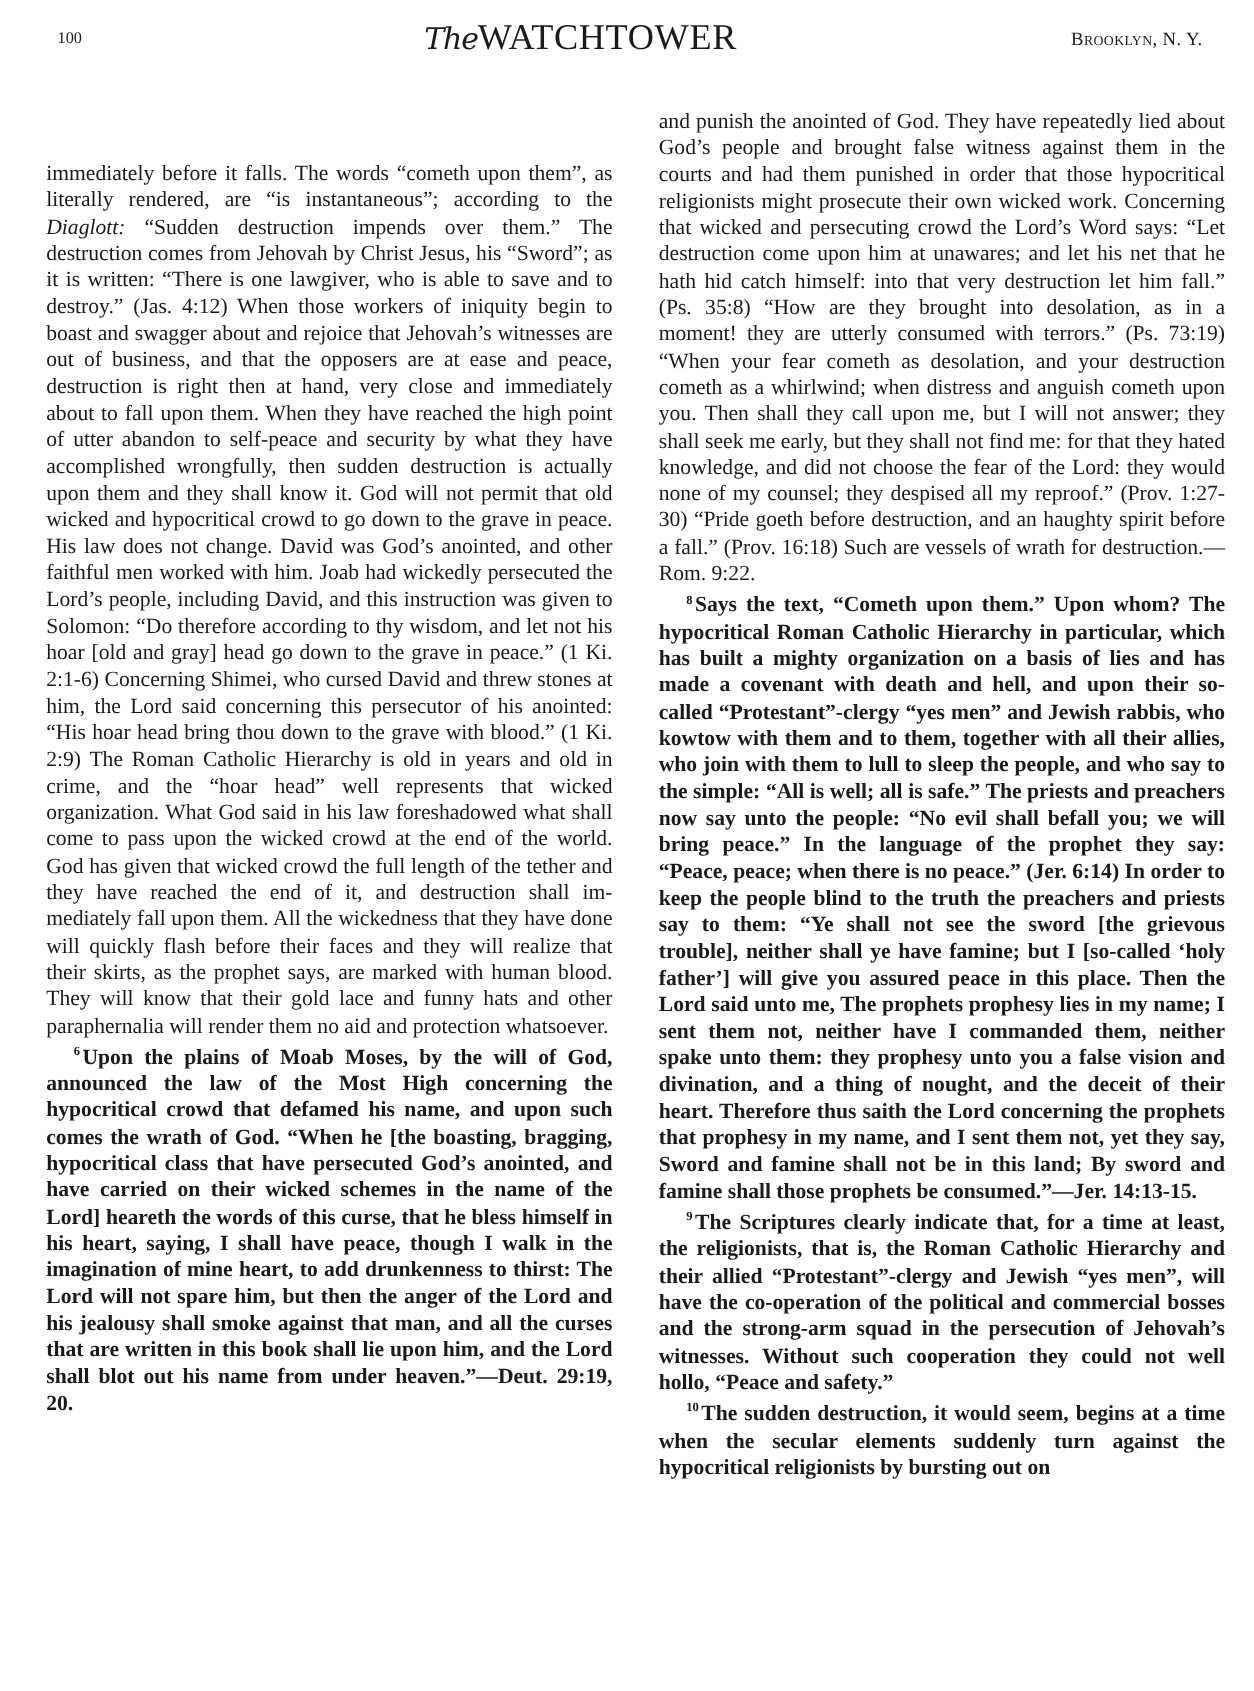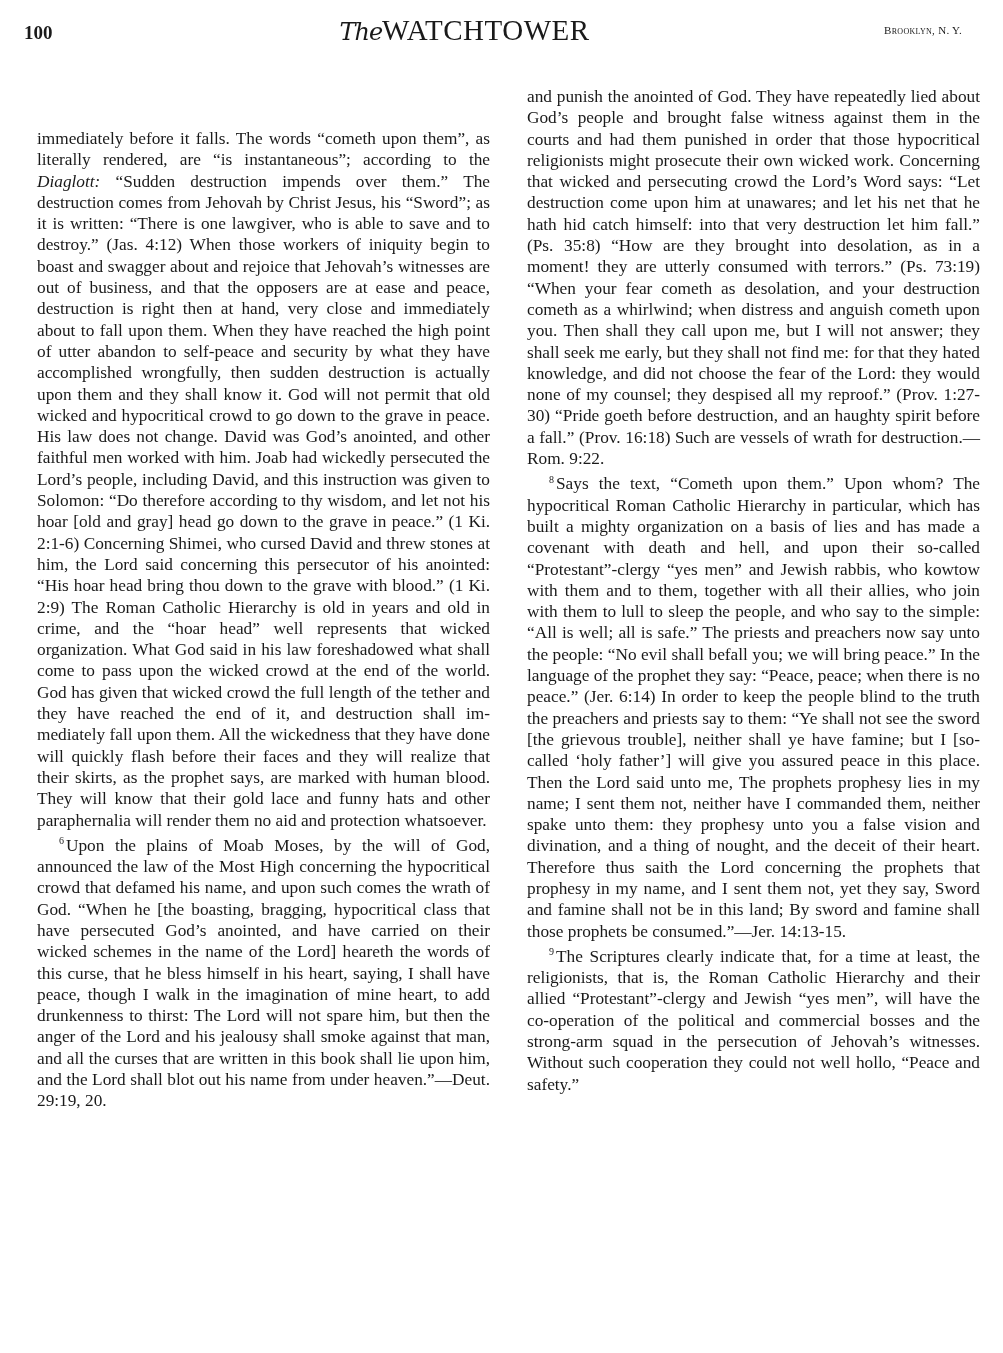--- a/index.html
+++ b/index.html
@@ -2,31 +2,31 @@
 <html><head>
 <meta charset="utf-8">
 <style>
   html, body { margin: 0; padding: 0; background: #ffffff; }
   body {
     width: 1003px; height: 1353px; overflow: hidden; position: relative;
     font-family: "Liberation Serif", "DejaVu Serif", serif;
     color: #1a1a1a;
   }
   .header { position: absolute; left: 0; top: 0; width: 1003px; height: 60px; }
-  .page-num { position: absolute; left: 24px; top: 22px; font-size: 19px; font-weight: bold; }
+  .page-num { position: absolute; left: 46px; top: 22px; font-size: 13px; font-weight: normal; }
   .masthead { position: absolute; left: 0; width: 929px; top: 14px; text-align: center;
     font-size: 29px; letter-spacing: 0.5px; }
   .masthead .the { font-family: "DejaVu Serif", serif; font-style: italic; font-size: 24px; letter-spacing: -1px; }
-  .location { position: absolute; right: 41px; top: 24px; font-size: 11px; font-variant: small-caps; letter-spacing: 0.3px; }
+  .location { position: absolute; right: 41px; top: 24px; font-size: 15px; font-variant: small-caps; letter-spacing: 0.3px; }
   .col { position: absolute; top: 86px; width: 453px;
     font-size: 17.3px; line-height: 21.3px; text-align: justify; hyphens: manual; }
   .col-left { left: 37px; margin-top: 42px; }
   .col-right { left: 511px; margin-left: 16px; }
   .col p { margin: 0; text-indent: 0; }
-  .col p + p { margin-top: 4px; }
+  .col p + p { margin-top: 4px; font-weight: bold; }
   .col p.indent { text-indent: 22px; }
   .pnum { font-size: 10px; vertical-align: super; line-height: 0; margin-right: 2px; }
   em { font-style: italic; }
 </style>
 </head>
 <body>
 
 <div class="header">
   <div class="page-num">100</div>
   <div class="masthead">
@@ -36,13 +36,14 @@
 </div>
 
 <div class="col col-left">
     <p><span>immediately before it falls. The words “cometh upon them”, as literally rendered, are “is instantaneous”; according to the </span><em>Diaglott:</em><span> “Sudden destruction im­pends over them.” The destruction comes from Jeho­vah by Christ Jesus, his “Sword”; as it is written: “There is one lawgiver, who is able to save and to destroy.” (Jas. 4:12) When those workers of iniquity begin to boast and swagger about and rejoice that Jehovah’s witnesses are out of business, and that the opposers are at ease and peace, destruction is right then at hand, very close and immediately about to fall upon them. When they have reached the high point of utter abandon to self-peace and security by what they have accomplished wrongfully, then sudden de­struction is actually upon them and they shall know it. God will not permit that old wicked and hypo­critical crowd to go down to the grave in peace. His law does not change. David was God’s anointed, and other faithful men worked with him. Joab had wick­edly persecuted the Lord’s people, including David, and this instruction was given to Solomon: “Do there­fore according to thy wisdom, and let not his hoar [old and gray] head go down to the grave in peace.” (1 Ki. 2:1-6) Concerning Shimei, who cursed David and threw stones at him, the Lord said concerning this persecutor of his anointed: “His hoar head bring thou down to the grave with blood.” (1 Ki. 2:9) The Roman Catholic Hierarchy is old in years and old in crime, and the “hoar head” well represents that wicked organization. What God said in his law fore­shadowed what shall come to pass upon the wicked crowd at the end of the world. God has given that wicked crowd the full length of the tether and they have reached the end of it, and destruction shall im­mediately fall upon them. All the wickedness that they have done will quickly flash before their faces and they will realize that their skirts, as the prophet says, are marked with human blood. They will know that their gold lace and funny hats and other paraphernalia will render them no aid and protection whatsoever.</span></p>
     <p class="indent"><span class="pnum">6</span><span>Upon the plains of Moab Moses, by the will of God, announced the law of the Most High concern­ing the hypocritical crowd that defamed his name, and upon such comes the wrath of God. “When he [the boasting, bragging, hypocritical class that have per­secuted God’s anointed, and have carried on their wicked schemes in the name of the Lord] heareth the words of this curse, that he bless himself in his heart, saying, I shall have peace, though I walk in the imag­ination of mine heart, to add drunkenness to thirst: The Lord will not spare him, but then the anger of the Lord and his jealousy shall smoke against that man, and all the curses that are written in this book shall lie upon him, and the Lord shall blot out his name from under heaven.”—Deut. 29:19, 20.</span></p>
   </div>
 <div class="col col-right">
     <p><span>and punish the anointed of God. They have repeatedly lied about God’s people and brought false witness against them in the courts and had them punished in order that those hypocritical religionists might prose­cute their own wicked work. Concerning that wicked and persecuting crowd the Lord’s Word says: “Let destruction come upon him at unawares; and let his net that he hath hid catch himself: into that very de­struction let him fall.” (Ps. 35:8) “How are they brought into desolation, as in a moment! they are utterly consumed with terrors.” (Ps. 73:19) “When your fear cometh as desolation, and your destruction cometh as a whirlwind; when distress and anguish cometh upon you. Then shall they call upon me, but I will not answer; they shall seek me early, but they shall not find me: for that they hated knowledge, and did not choose the fear of the Lord: they would none of my counsel; they despised all my reproof.” (Prov. 1:27-30) “Pride goeth before destruction, and an haughty spirit before a fall.” (Prov. 16:18) Such are vessels of wrath for destruction.—Rom. 9:22.</span></p>
     <p class="indent"><span class="pnum">8</span><span>Says the text, “Cometh upon them.” Upon whom? The hypocritical Roman Catholic Hierarchy in par­ticular, which has built a mighty organization on a basis of lies and has made a covenant with death and hell, and upon their so-called “Protestant”-clergy “yes men” and Jewish rabbis, who kowtow with them and to them, together with all their allies, who join with them to lull to sleep the people, and who say to the simple: “All is well; all is safe.” The priests and preachers now say unto the people: “No evil shall be­fall you; we will bring peace.” In the language of the prophet they say: “Peace, peace; when there is no peace.” (Jer. 6:14) In order to keep the people blind to the truth the preachers and priests say to them: “Ye shall not see the sword [the grievous trouble], neither shall ye have famine; but I [so-called ‘holy father’] will give you assured peace in this place. Then the Lord said unto me, The prophets prophesy lies in my name; I sent them not, neither have I com­manded them, neither spake unto them: they prophesy unto you a false vision and divination, and a thing of nought, and the deceit of their heart. Therefore thus saith the Lord concerning the prophets that prophesy in my name, and I sent them not, yet they say, Sword and famine shall not be in this land; By sword and famine shall those prophets be consumed.”—Jer. 14:13-15.</span></p>
     <p class="indent"><span class="pnum">9</span><span>The Scriptures clearly indicate that, for a time at least, the religionists, that is, the Roman Catholic Hier­archy and their allied “Protestant”-clergy and Jewish “yes men”, will have the co-operation of the political and commercial bosses and the strong-arm squad in the persecution of Jehovah’s witnesses. Without such co­operation they could not well hollo, “Peace and safety.”</span></p>
+    <p class="indent"><span class="pnum">10</span><span>The sudden destruction, it would seem, begins at a time when the secular elements suddenly turn against the hypocritical religionists by bursting out on</span></p>
   </div>
 
 </body></html>

